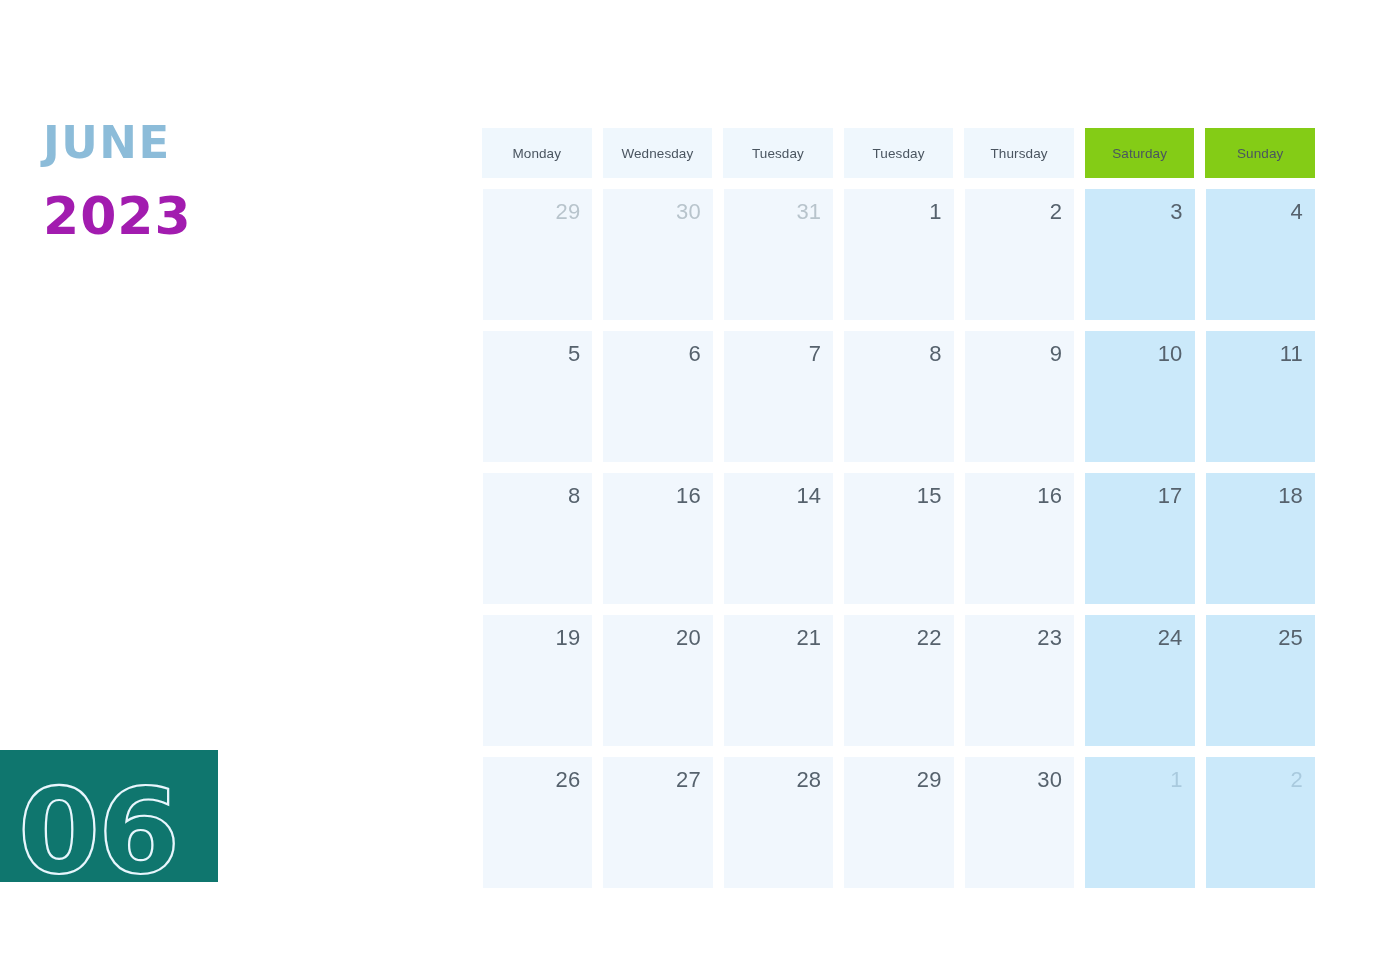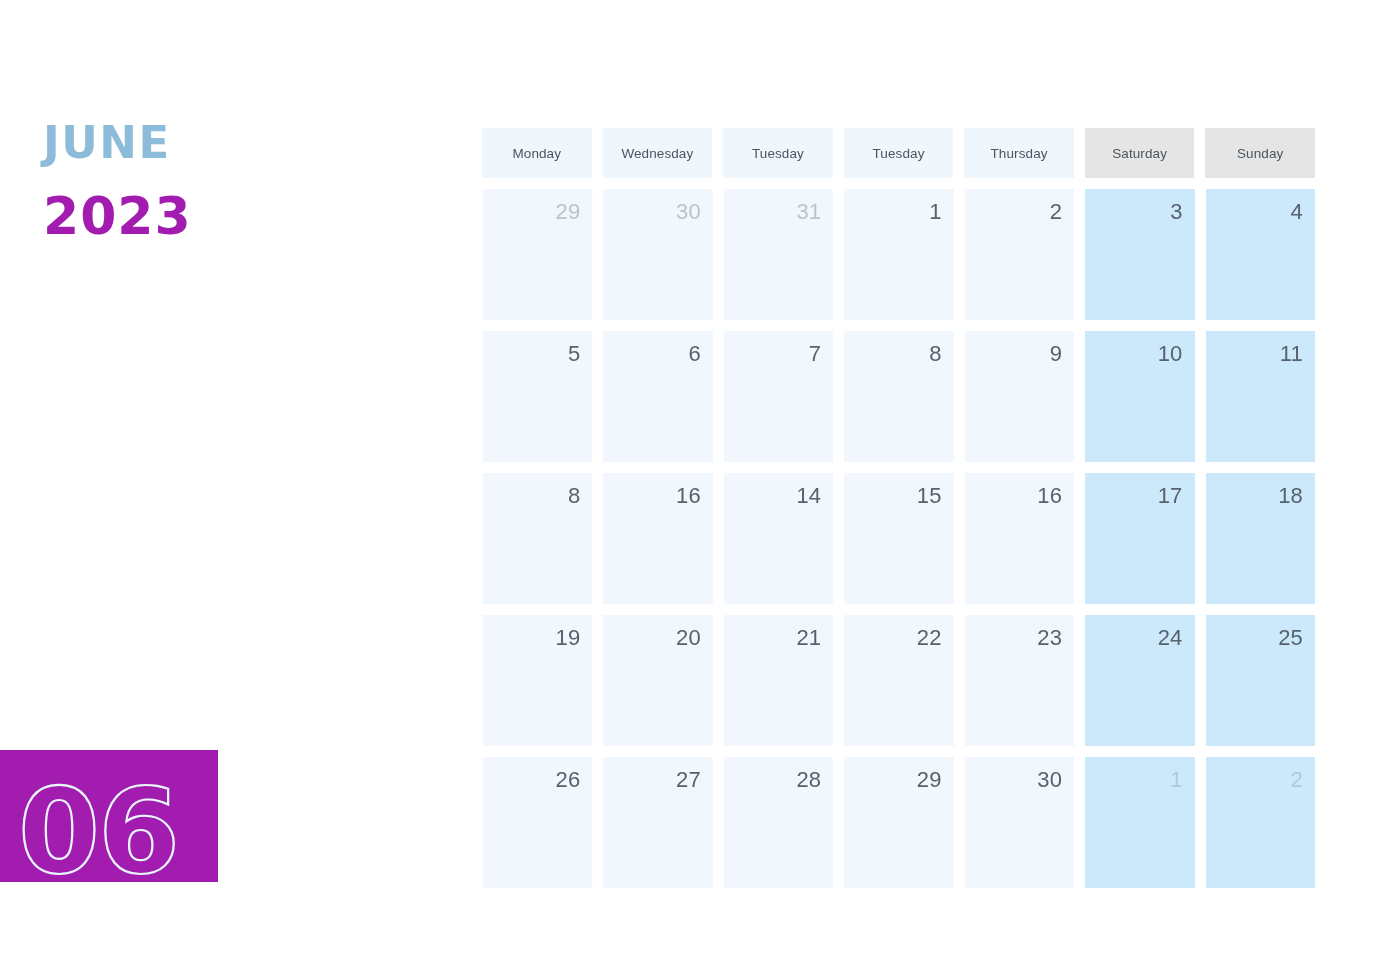--- a/index.html
+++ b/index.html
@@ -60,21 +60,21 @@
     white-space: nowrap;
   }
 
   
   #month-number-block {
     position: absolute;
     left: 0;
     top: 750px;
     width: 218px;
     height: 132px;
-    background: #a21caf;
+    background: #0f766e;
     overflow: hidden;
   }
 
   #month-number-svg {
     position: absolute;
     left: 16px;
     top: -6px;
   }
 
   #month-number-text {
@@ -113,21 +113,21 @@
     align-items: center;
     justify-content: center;
     background: #eff7fd;
     color: #4a5560;
     font-size: 13.5px;
     font-weight: 400;
     letter-spacing: 0.1px;
   }
 
   .day-name.weekend {
-    background: #e5e5e5;
+    background: #84cc16;
   }
 
   #weeks-wrap {
     display: flex;
     flex-direction: column;
     gap: 11px;
     padding-left: 34px;
   }
 
   .day-cell {

